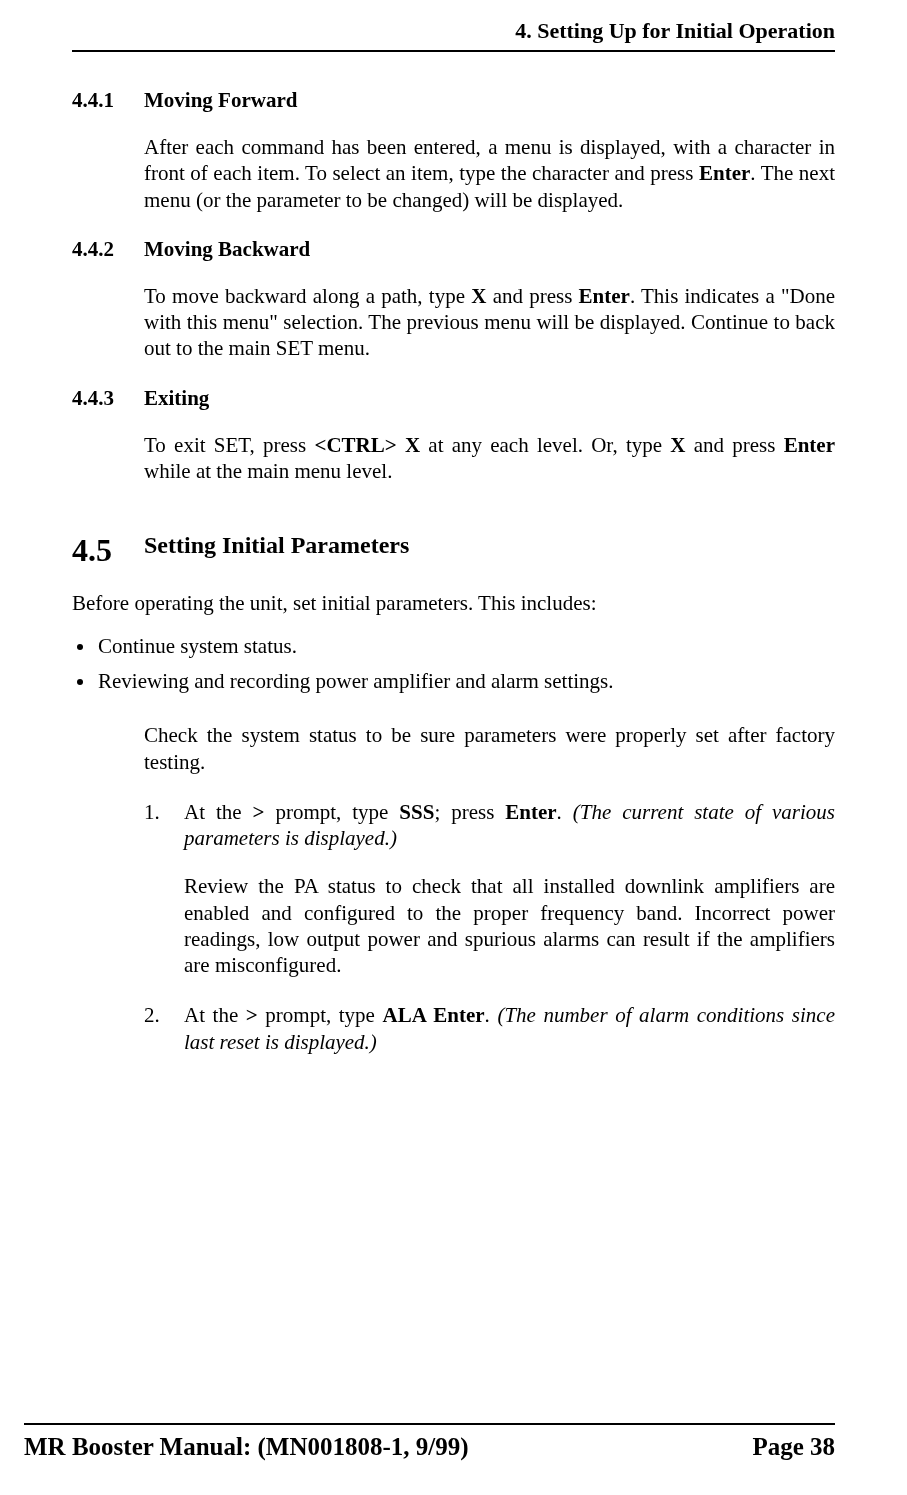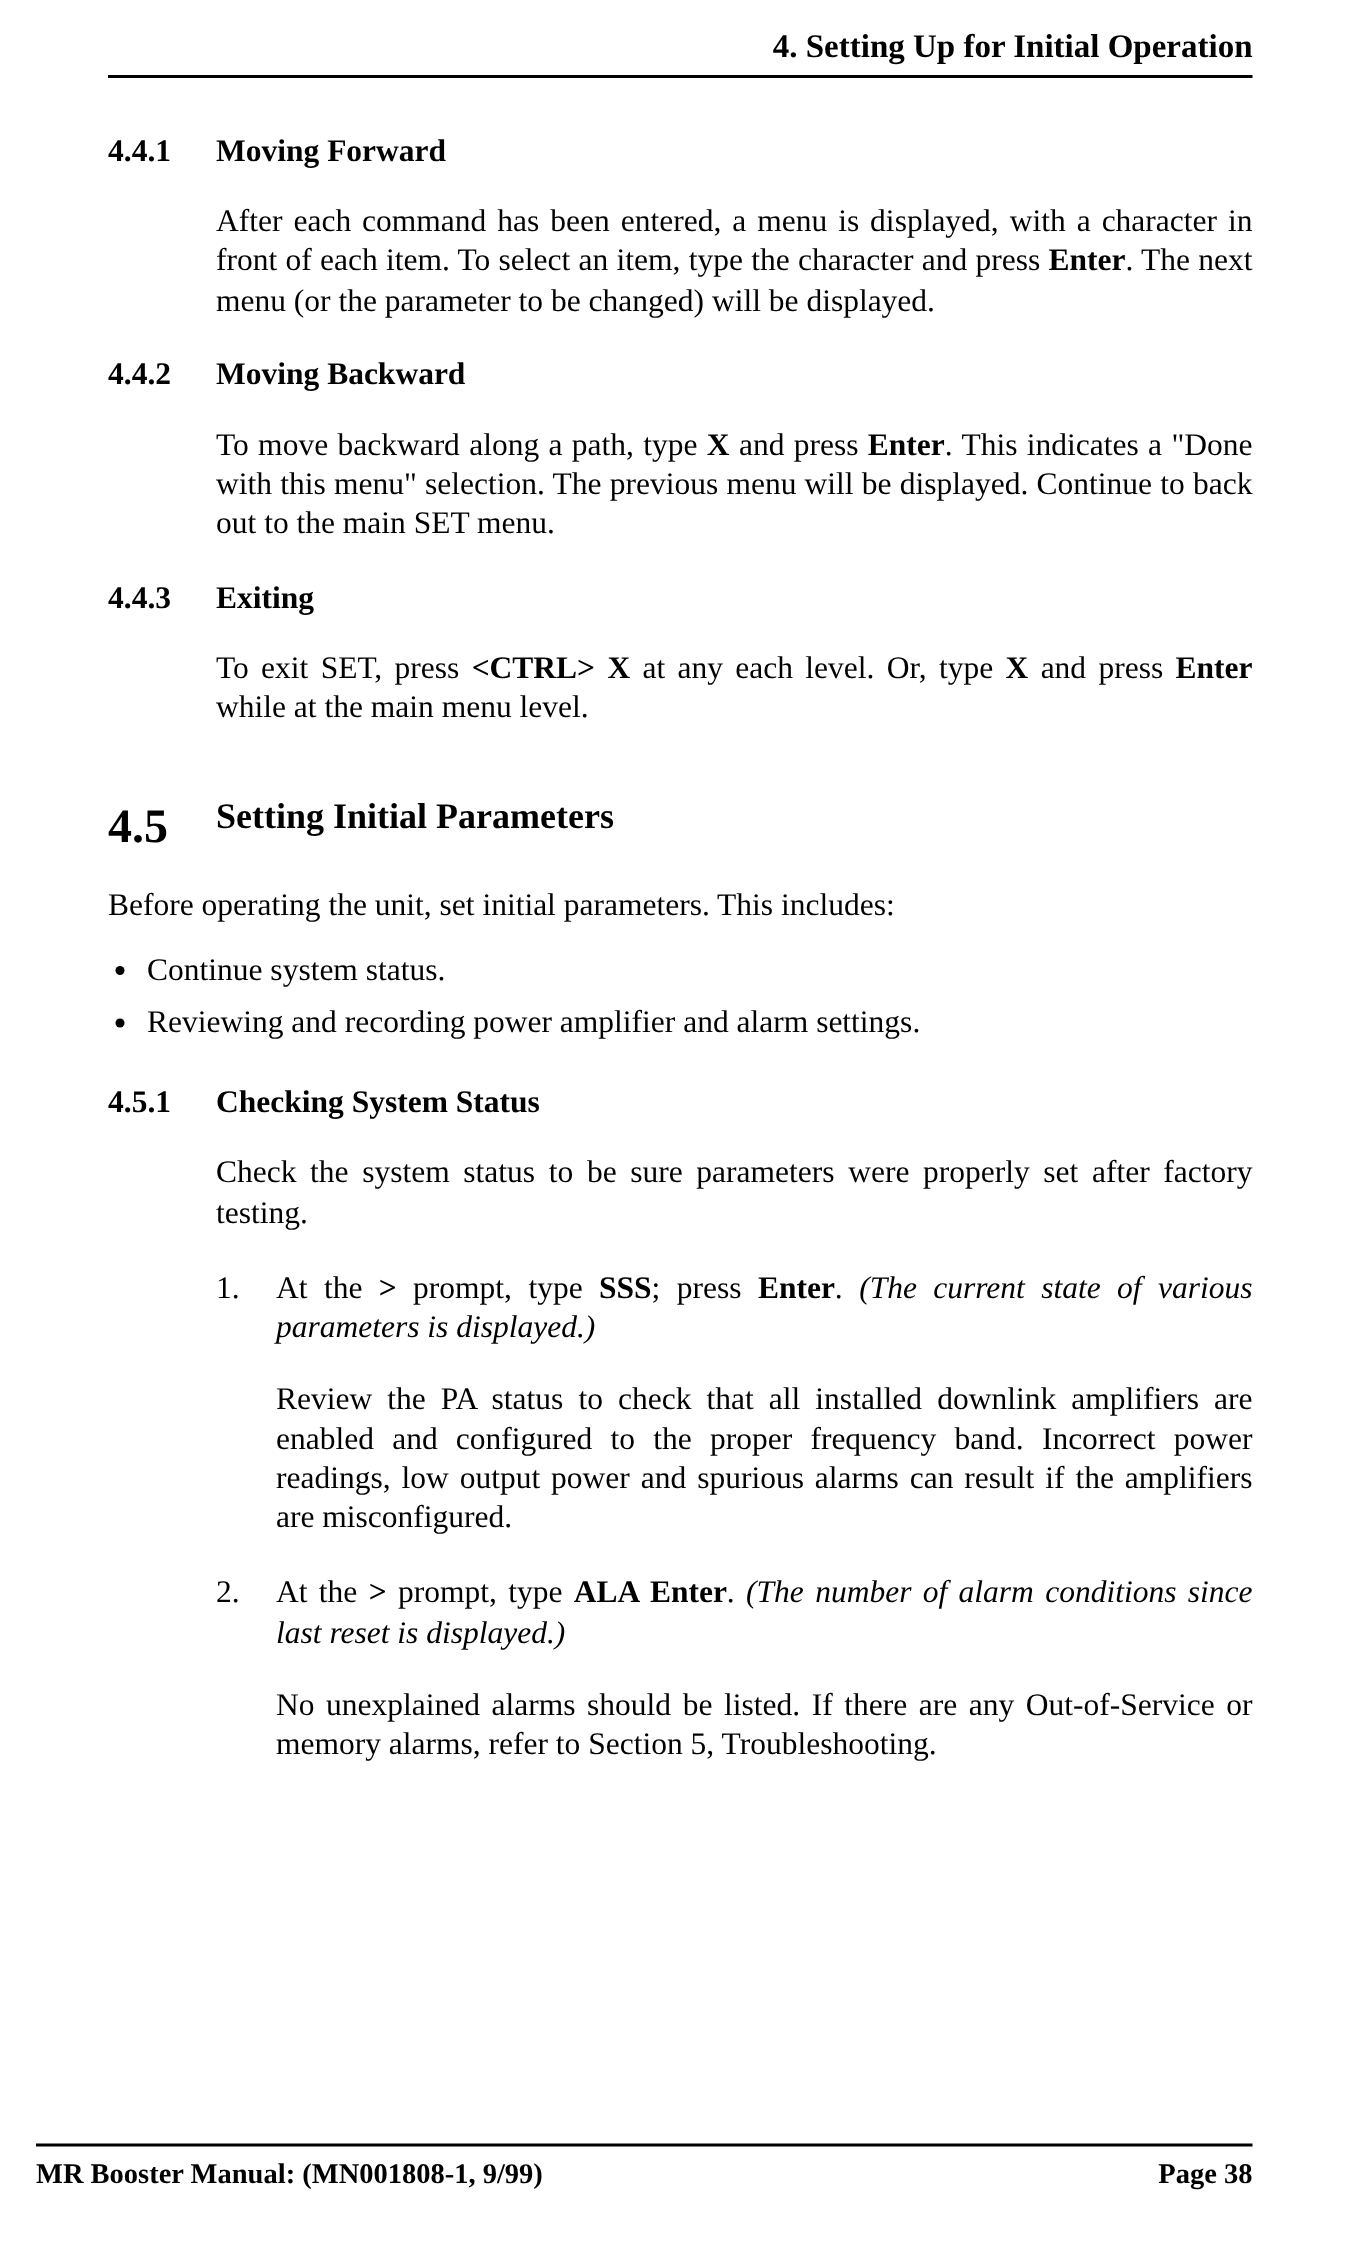--- a/index.html
+++ b/index.html
@@ -102,21 +102,21 @@
     .italic { font-style: italic; }
     .bold { font-weight: bold; }
     .footer {
       position: absolute;
       bottom: 34px;
       left: 24px;
       right: 72px;
       border-top: 2.5px solid #000;
       padding-top: 8px;
       font-weight: bold;
-      font-size: 19px;
+      font-size: 25px;
       display: flex;
       justify-content: space-between;
     }
     .level1-block { margin-left: 0; }
   </style>
 </head>
 <body>
 
 <div class="page">
   <div class="header">4. Setting Up for Initial Operation</div>
@@ -150,34 +150,29 @@
     <div class="sectitle2">Setting Initial Parameters</div>
   </div>
   <div class="level1-block">
     <p class="body-indent2 intro45">Before operating the unit, set initial parameters.  This includes:</p>
     <ul class="bullets">
       <li>Continue system status.</li>
       <li>Reviewing and recording power amplifier and alarm settings.</li>
     </ul>
   </div>
 
-  <div class="section">
-    <div class="secnum">4.5.1</div>
-    <div class="sectitle">Checking System Status</div>
-  </div>
   <p class="body-indent">Check the system status to be sure parameters were properly set after factory testing.</p>
 
   <ol class="steps body-indent" style="margin-left:72px; padding-left:0;">
     <li>
       <span>At the </span><span class="bold">&gt;</span><span> prompt, type </span><span class="bold">SSS</span><span>; press </span><span class="bold">Enter</span><span>.  </span><span class="italic">(The current state of various parameters is displayed.)</span>
       <div class="step-para">Review the PA status to check that all installed downlink amplifiers are enabled and configured to the proper frequency band.  Incorrect power readings, low output power and spurious alarms can result if the amplifiers are misconfigured.</div>
     </li>
     <li>
       <span>At the </span><span class="bold">&gt;</span><span> prompt, type </span><span class="bold">ALA Enter</span><span>.  </span><span class="italic">(The number of alarm conditions since last reset is displayed.)</span>
-      <div class="step-para">No unexplained alarms should be listed.  If there are any Out-of-Service or memory alarms, refer to Section 5, Troubleshooting.</div>
     </li>
   </ol>
 </div>
 
 <div class="footer">
   <span>MR Booster Manual: (MN001808-1, 9/99)</span>
   <span>Page 38</span>
 </div>
 
 </body></html>

